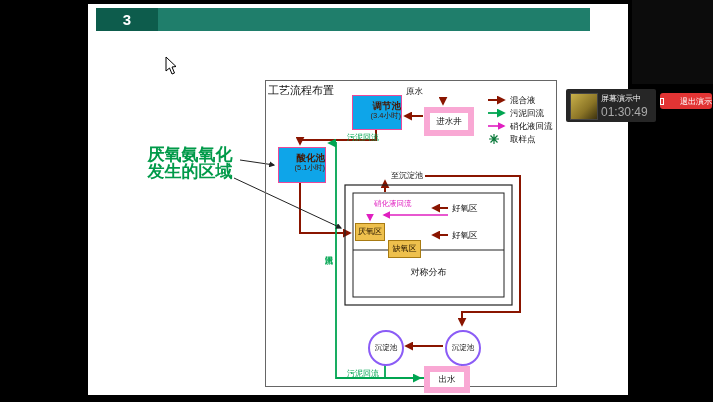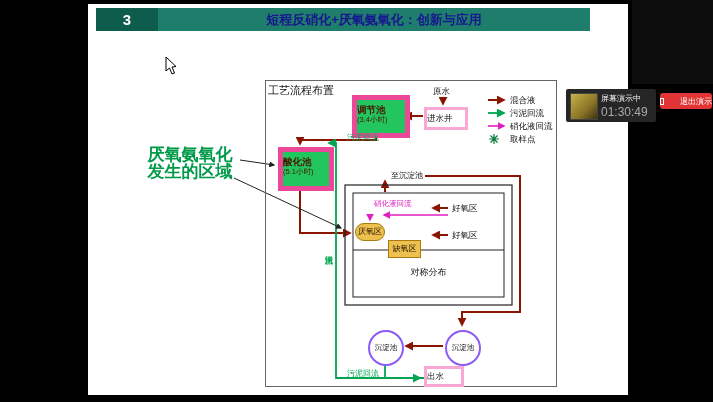--- a/index.html
+++ b/index.html
@@ -16,22 +16,22 @@
              color:#17178f;font-weight:bold;font-size:13px;white-space:nowrap;}
   
   .bullet{left:106px;top:45px;font-size:13px;font-weight:bold;color:#111;white-space:nowrap;}
   .bullet .red{color:#d00000;}
   
   .region{left:138px;top:146px;width:104px;text-align:center;color:#009a49;
           font-weight:bold;font-size:17px;line-height:17px;}
   
   .frame{left:265px;top:80px;width:290px;height:305px;border:1px solid #666;background:transparent;}
   .lbl{position:absolute;white-space:nowrap;color:#111;}
-  .box{position:absolute;border:3px solid #f9a8d4;background:#fff;color:#111;}
-  .tank{position:absolute;background:#22c55e;border:5px solid #ec4899;text-align:left;color:#471600;}
+  .box{position:absolute;border:6px solid #f9a8d4;background:#fff;text-align:center;color:#111;}
+  .tank{position:absolute;background:#0ea5e9;border:1px solid #ec4899;text-align:right;color:#471600;}
   .tank .tname{font-size:9.5px;font-weight:bold;line-height:11px;margin-top:4px;}
   .tank .ttime{font-size:7.5px;line-height:9px;}
   .zone{position:absolute;background:#eec04d;border:1px solid #a87b12;text-align:center;
         color:#2a1800;font-size:8px;}
   .green{color:#00a551;}
   .magenta{color:#e01fc0;}
   .vert{writing-mode:vertical-rl;}
   .circle{position:absolute;width:32px;height:32px;border-radius:50%;border:2px solid #8b5cf6;
           background:#fff;display:flex;align-items:center;justify-content:center;
           font-size:7.5px;color:#111;}
@@ -51,21 +51,20 @@
 </style>
 </head>
 <body>
 
 <div class="stage">
 
   <div class="abs slide"></div>
 
   <div class="abs hdr">
     <div class="abs hdr-num">3</div>
-    <div class="abs hdr-title">短程反硝化+厌氧氨氧化：创新与应用</div>
   </div>
 
 
   <svg class="flows" width="713" height="402" viewBox="0 0 713 402">
     <defs>
       <marker id="arrR" viewBox="0 0 10 10" refX="8" refY="5" markerWidth="4.5" markerHeight="4.5" orient="auto">
           <path d="M0,0 L10,5 L0,10 z" fill="#8a1500"></path>
         </marker>
       <marker id="arrG" viewBox="0 0 10 10" refX="8" refY="5" markerWidth="5" markerHeight="5" orient="auto">
           <path d="M0,0 L10,5 L0,10 z" fill="#00a551"></path>
@@ -122,41 +121,41 @@
 
     <g stroke="#8a8a8a" stroke-width="1.2" fill="none">
       <rect x="646" y="28" width="12" height="9"></rect>
       <path d="M658 31 L664 27.5 V 38 L658 34.5"></path>
     </g>
   </svg>
 
   <div class="abs frame"></div>
   <div class="lbl" style="left:268px;top:83px;font-size:11px;font-weight:normal;">工艺流程布置</div>
 
-  <div class="lbl" style="left:433px;top:86px;font-size:8.5px;">原水</div>
+  <div class="lbl" style="left:406px;top:86px;font-size:8.5px;">原水</div>
 
   <div class="box" style="left:424px;top:107px;width:38px;height:17px;line-height:17px;font-size:8.5px;">进水井</div>
 
   <div class="tank" style="left:352px;top:95px;width:48px;height:33px;">
     <div class="tname">调节池</div>
     <div class="ttime">(3.4小时)</div>
   </div>
 
   <div class="lbl green" style="left:347px;top:132px;font-size:8px;">污泥回流</div>
 
   <div class="tank" style="left:278px;top:147px;width:46px;height:34px;">
     <div class="tname">酸化池</div>
     <div class="ttime">(5.1小时)</div>
   </div>
 
   <div class="lbl" style="left:391px;top:170px;font-size:8px;">至沉淀池</div>
 
   <div class="lbl magenta" style="left:374px;top:199px;font-size:7.5px;">硝化液回流</div>
 
-  <div class="zone" style="left:355px;top:223px;width:28px;height:16px;line-height:16px;border-radius:9px;">厌氧区</div>
+  <div class="zone" style="left:355px;top:223px;width:28px;height:16px;line-height:16px;">厌氧区</div>
   <div class="zone" style="left:388px;top:240px;width:31px;height:16px;line-height:16px;">缺氧区</div>
 
   <div class="lbl" style="left:452px;top:203px;font-size:8.5px;">好氧区</div>
   <div class="lbl" style="left:452px;top:230px;font-size:8.5px;">好氧区</div>
 
   <div class="lbl" style="left:353px;top:266px;width:151px;text-align:center;font-size:9px;">对称分布</div>
 
   <div class="lbl green vert" style="left:322px;top:250px;font-size:8px;">污泥回流</div>
   <div class="lbl green" style="left:347px;top:368px;font-size:8px;">污泥回流</div>
 

